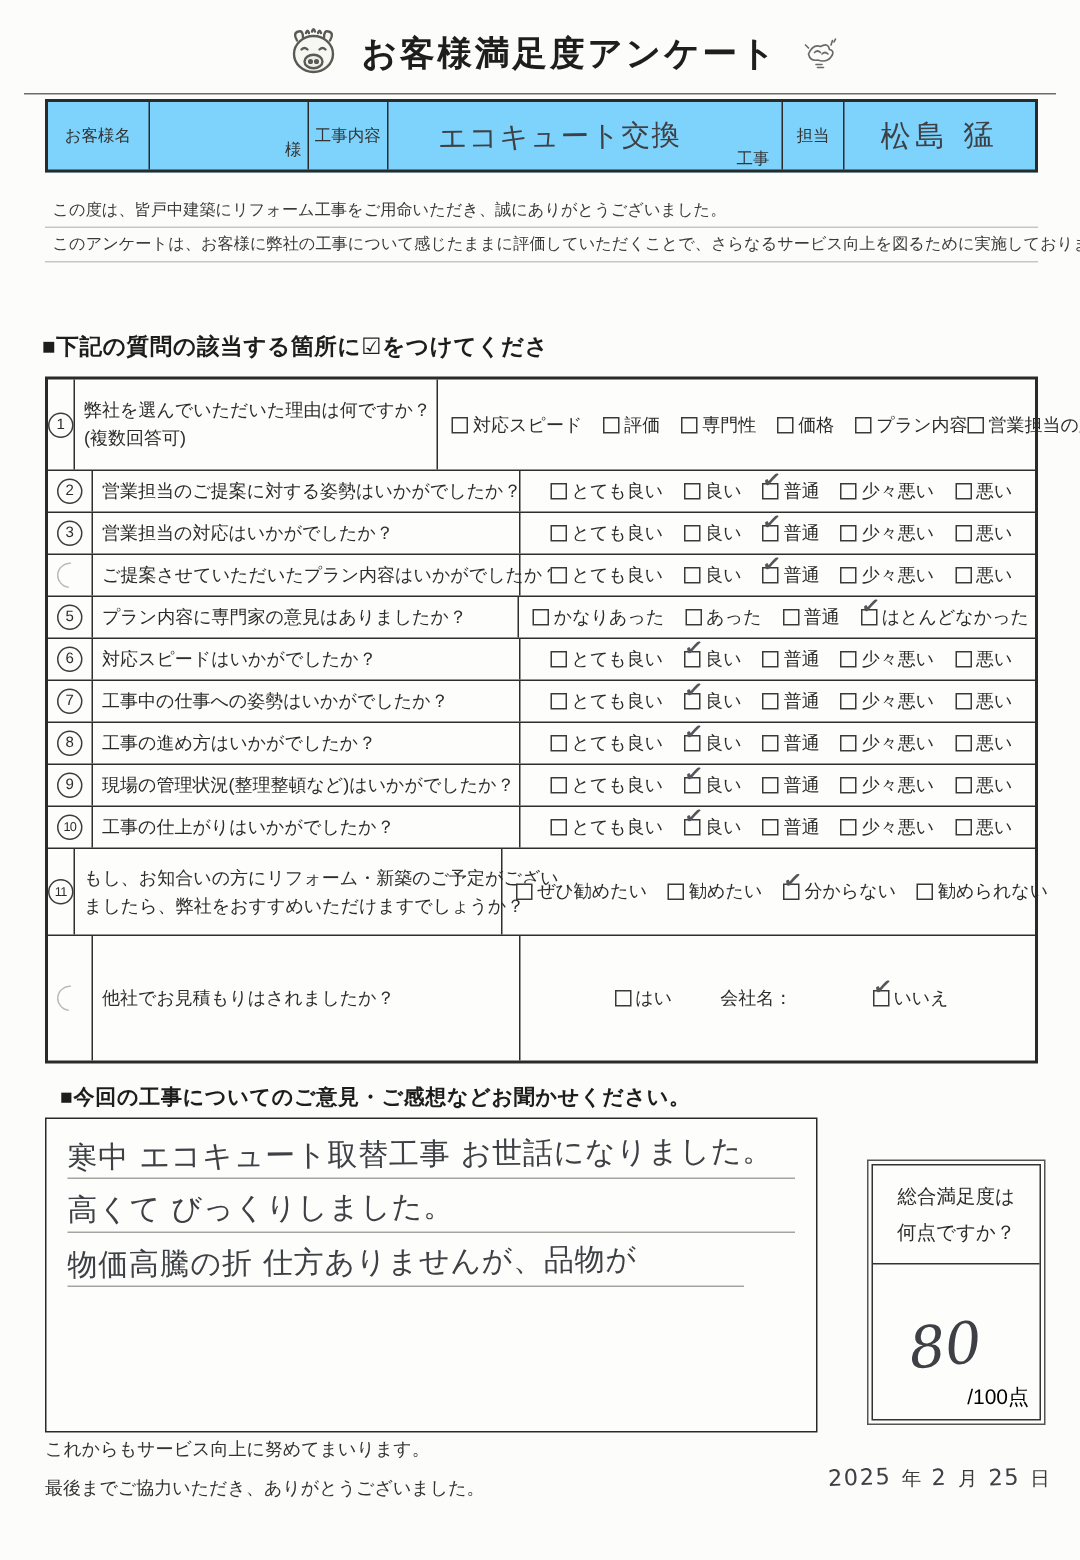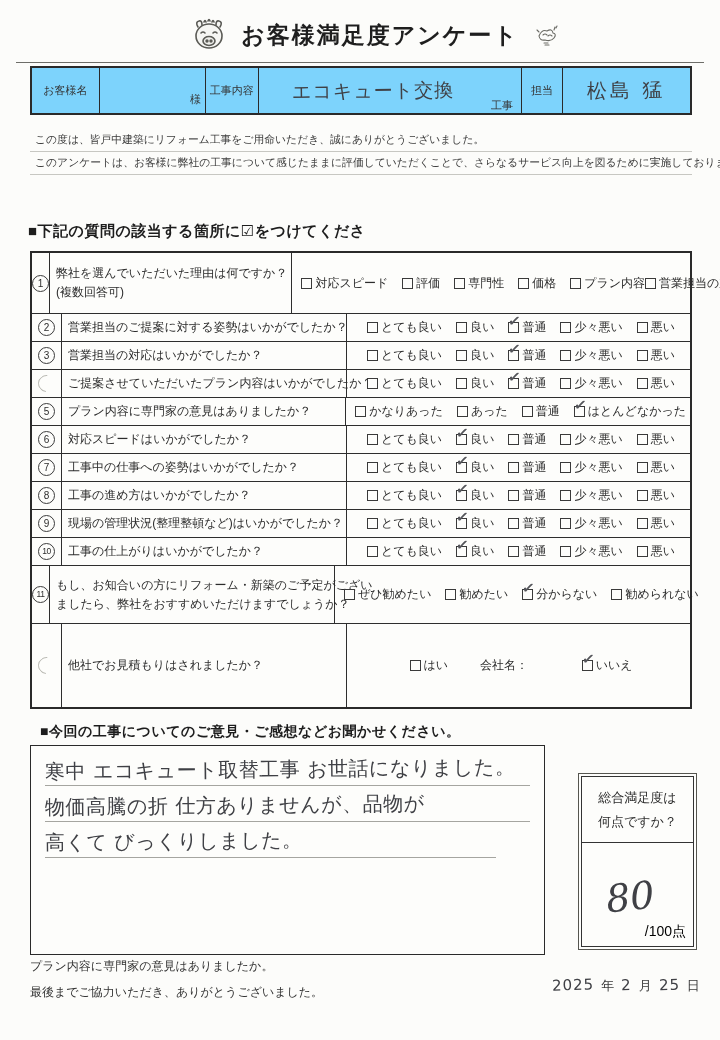--- a/index.html
+++ b/index.html
@@ -558,41 +558,41 @@
         </div>
       </div>
     </div>
 
   <div class="abs sec2">■今回の工事についてのご意見・ご感想などお聞かせください。</div>
   <div class="abs cbox">
     <div class="cline">
       <span class="hand hw-comment">寒中 エコキュート取替工事 お世話になりました。</span>
     </div>
     <div class="cline">
+      <span class="hand hw-comment">高くて びっくりしました。</span>
+    </div>
+    <div class="cline">
       <span class="hand hw-comment">物価高騰の折 仕方ありませんが、品物が</span>
-    </div>
-    <div class="cline">
-      <span class="hand hw-comment">高くて びっくりしました。</span>
     </div>
   </div>
 
   <div class="abs sbox-outer">
     <div class="sbox-inner">
       <div class="sbox-label">
         <span>総合満足度は</span>
         <span>何点ですか？</span>
       </div>
       <div class="sbox-val">
         <span class="hw-score">80</span>
         <span class="sbox-denom">/100点</span>
       </div>
     </div>
   </div>
 
-  <div class="abs f1">プラン内容に専門家の意見はありましたか。</div>
+  <div class="abs f1">これからもサービス向上に努めてまいります。</div>
   <div class="abs f2">最後までご協力いただき、ありがとうございました。</div>
 
   <div class="abs date">
     <span class="hand hw-date">2025</span>
     <span class="lab">年</span>
     <span class="hand hw-date">2</span>
     <span class="lab">月</span>
     <span class="hand hw-date">25</span>
     <span class="lab">日</span>
   </div>

